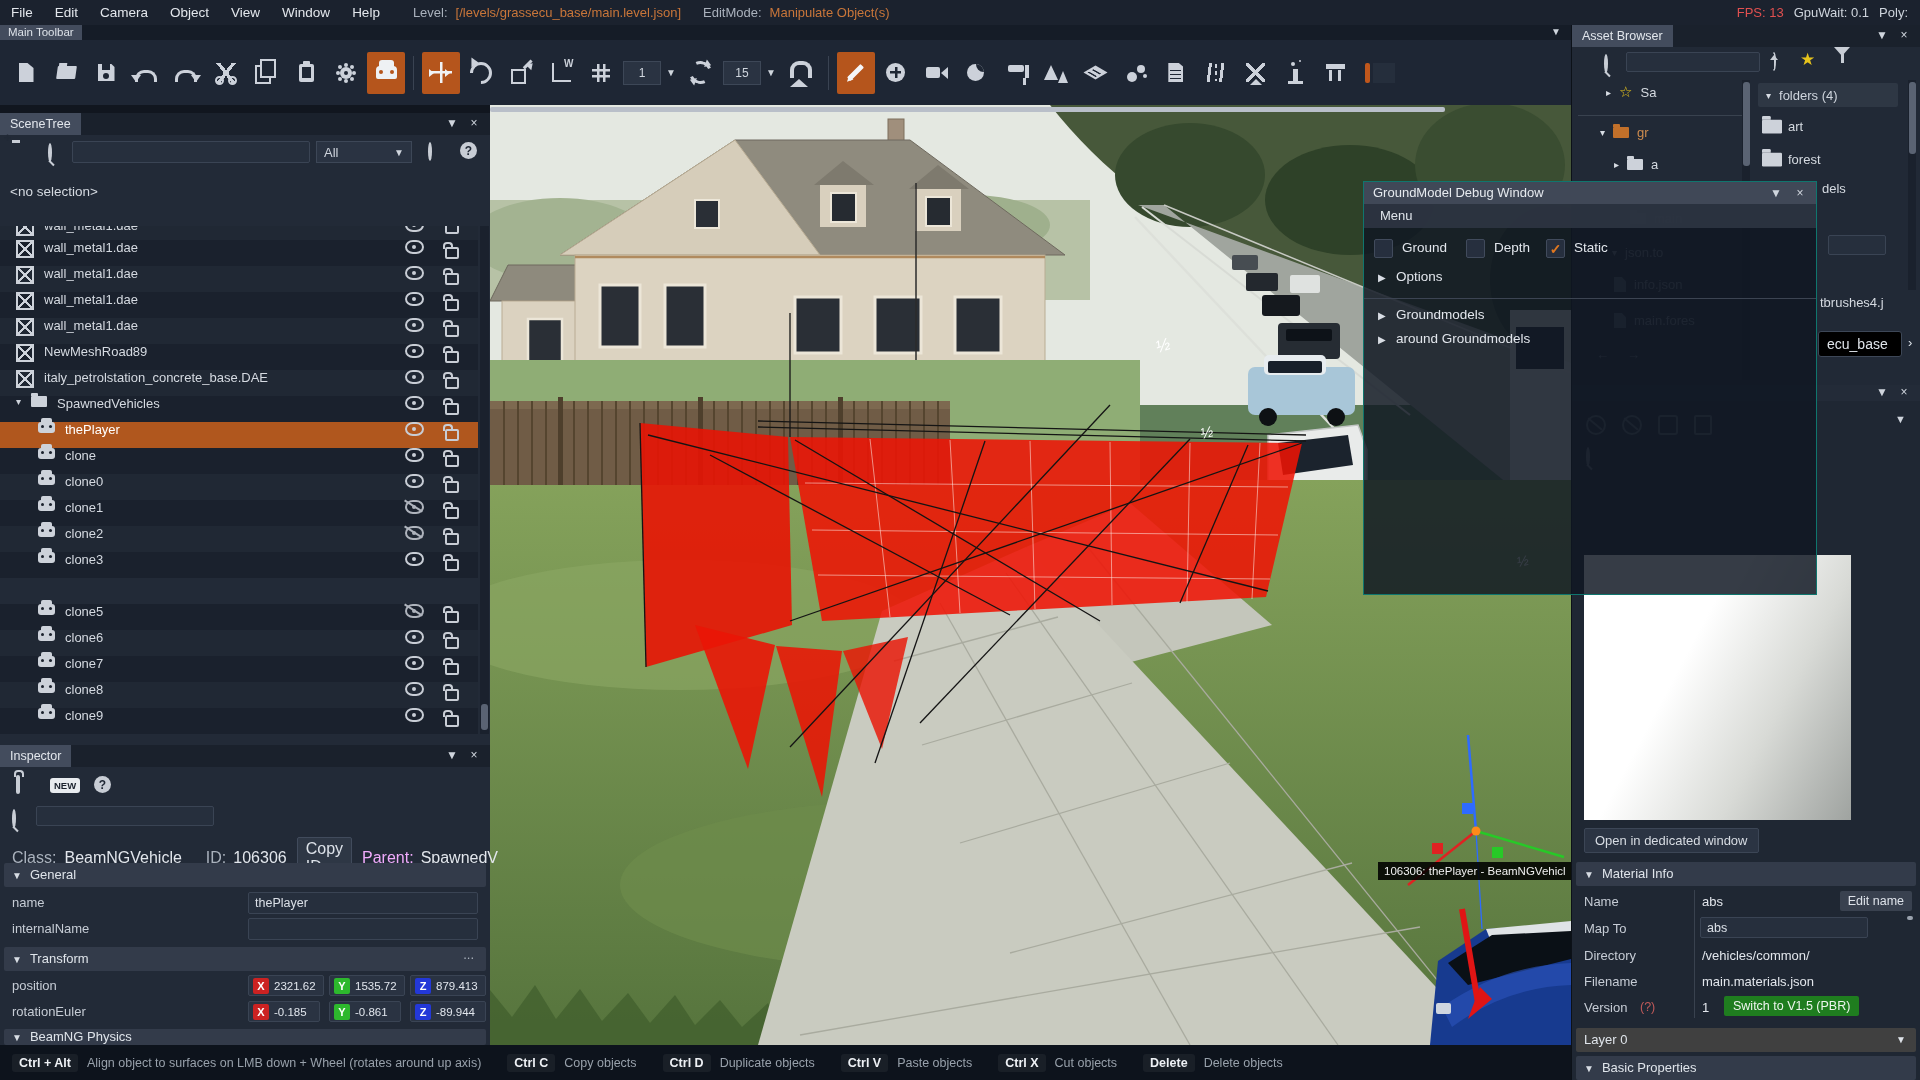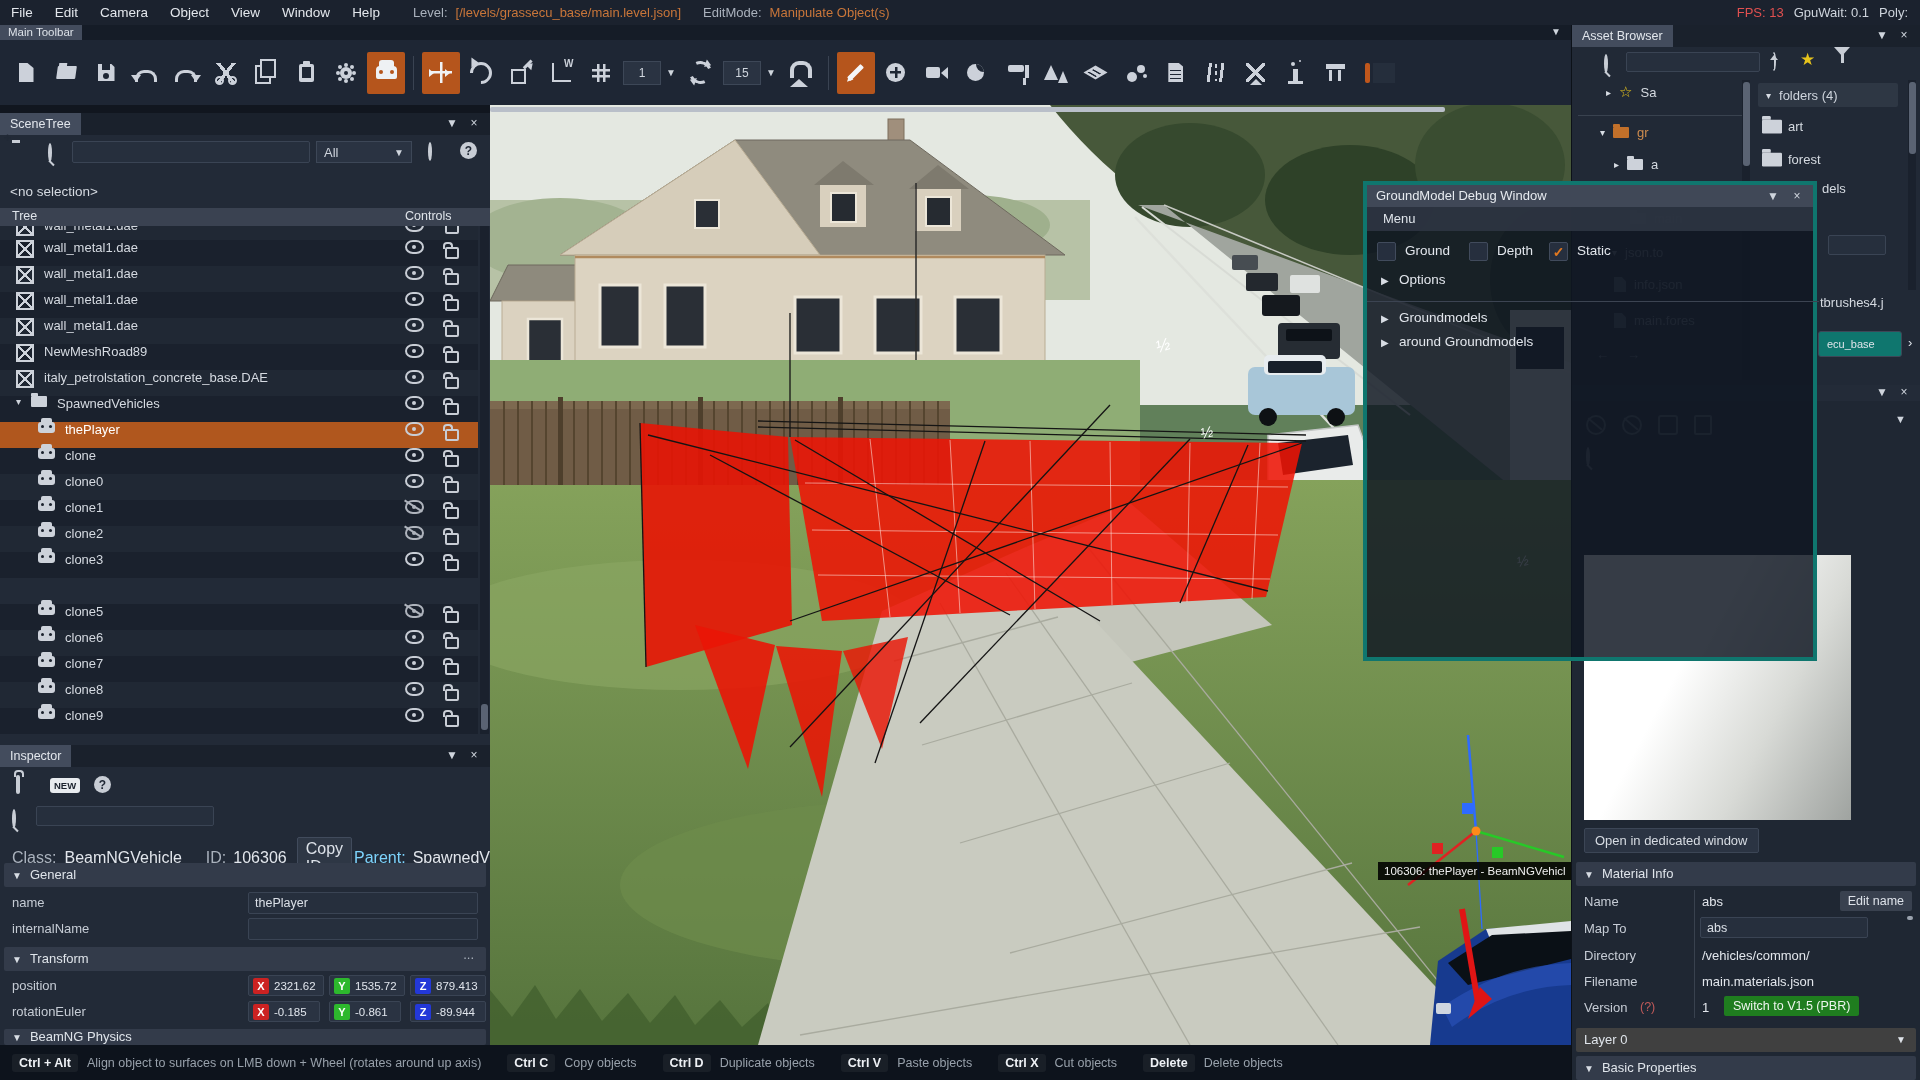--- a/index.html
+++ b/index.html
@@ -179,21 +179,21 @@
   #assetbrowser{left:1571px;top:25px;width:349px;height:360px;background:#212936;border-left:1px solid #0c1118}
   .ab-item{position:absolute;display:flex;align-items:center;gap:8px;font-size:13px;color:#d5dae1}
   .ab-faded{opacity:.38}
   .scroll-thumb{position:absolute;width:7px;background:#5a6373;border-radius:3px}
   
   #materialpanel{left:1571px;top:385px;width:349px;height:695px;background:#1f2733;border-left:1px solid #0c1118}
   .mat-lab{position:absolute;left:12px;font-size:13px;color:#c6ccd5}
   .mat-val{position:absolute;left:130px;font-size:13px;color:#e2e6ec;white-space:nowrap}
   .mat-btn{position:absolute;background:#39414f;color:#dde2e9;font-size:12.5px;padding:3px 8px;border-radius:2px;white-space:nowrap}
   
-  #gmwin{position:absolute;left:1363px;top:181px;width:454px;height:480px;background:rgba(16,23,34,.84);border:4px solid #0f766e;box-sizing:border-box;z-index:30}
+  #gmwin{position:absolute;left:1363px;top:181px;width:454px;height:414px;background:rgba(16,23,34,.84);border:1px solid #0f766e;box-sizing:border-box;z-index:30}
   #gmwin .title{position:absolute;left:0;top:0;right:0;height:22px;background:#404857;color:#e6eaef;font-size:13px;line-height:22px;padding-left:9px}
   #gmwin .menu{position:absolute;left:0;top:22px;right:0;height:24px;background:rgba(45,53,67,.9);color:#dfe4ea;font-size:13px;line-height:24px;padding-left:16px}
   .cb{position:absolute;width:17px;height:17px;background:#262f3e;border:1px solid #414b5c;border-radius:2px;display:flex;align-items:center;justify-content:center}
   .cb.checked::after{content:"✓";color:#e07820;font-weight:bold;font-size:14px}
   .cb-lab{position:absolute;font-size:13.5px;color:#e2e6ec}
   .tri{font-size:10px;color:#d8dde4}
   
   #viewport{position:absolute;left:490px;top:105px;width:1081px;height:940px;background:#61805a;z-index:1;overflow:hidden}
   #vp-tooltip{position:absolute;left:888px;top:757px;background:rgba(0,0,0,.88);color:#f0f0f0;font-size:11.5px;padding:3px 6px;white-space:nowrap;z-index:5}
   #vp-hscroll{position:absolute;left:0;top:2px;width:955px;height:5px;background:#b9bfc9;border-radius:2px;z-index:4}
@@ -541,24 +541,20 @@
   <input class="txt abs" style="left: 72px; top: 28px; width: 238px; height: 22px;" value="">
   <div class="abs" style="left:316px;top:28px;width:96px;height:22px;background:#2a3342;border:1px solid #3d4757;display:flex;align-items:center;justify-content:space-between;padding:0 7px;box-sizing:border-box">
     <span>All</span>
       <span style="font-size:10px">▼</span>
   </div>
   <div class="abs" style="left:428px;top:31px"><span class="i-target"></span></div>
   <div class="abs" style="left:460px;top:29px">
       <span class="i-help"></span>
     </div>
   <div class="abs" style="left:10px;top:71px;font-size:13.5px;color:#d5dae1">&lt;no selection&gt;</div>
-  <div class="abs" style="left:0;top:95px;width:490px;height:18px;background:#3a4251">
-    <span class="abs" style="left:12px;top:1px;font-size:12.5px;color:#dfe4ea">Tree</span>
-    <span class="abs" style="left:405px;top:1px;font-size:12.5px;color:#dfe4ea">Controls</span>
-  </div>
 
   <div class="strow alt" style="top:113px;height:14px;overflow:hidden">
     <span class="i-cube" style="margin-top:-8px"></span>
     <span class="tlabel" style="margin-top:-8px">wall_metal1.dae</span>
     <span class="ctlbox ctl-eye">
         <span class="i-eye" style="margin-top:-8px"></span>
       </span>
     <span class="ctlbox ctl-lock">
         <span class="i-lock" style="margin-top:-4px"></span>
       </span>
@@ -761,21 +757,21 @@
       <span class="i-help"></span>
     </div>
   <div class="abs" style="left:12px;top:66px"><span class="i-mag"></span></div>
   <input class="txt abs" style="left: 36px; top: 61px; width: 178px; height: 20px;" value="">
   <div class="abs" style="left:12px;top:92px;font-size:16px;display:flex;align-items:center">
     <span style="color:#aab2bd">Class:</span>
     <span style="color:#e2e6ec;margin-left:8px">BeamNGVehicle</span>
     <span style="color:#aab2bd;margin-left:24px">ID:</span>
     <span style="color:#e2e6ec;margin-left:7px">106306</span>
     <span style="margin-left:10px;background:#2e3745;border:1px solid #414b5c;border-radius:2px;padding:2px 8px;color:#dde2e9">Copy ID</span>
-    <span style="color:#7dd3fc;margin-left:2px">Parent:</span>
+    <span style="color:#f0abfc;margin-left:10px">Parent:</span>
     <span style="color:#e2e6ec;margin-left:7px">SpawnedV</span>
   </div>
   <div class="sec-h" style="top:118px">
     <span class="arrow">▼</span><span>General</span>
   </div>
   <span class="form-lab" style="top:150px">name</span>
   <input class="txt abs" style="left: 248px; top: 147px; width: 230px; height: 22px;" value="thePlayer">
   <span class="form-lab" style="top:176px">internalName</span>
   <input class="txt abs" style="left: 248px; top: 173px; width: 230px; height: 22px;" value="">
   <div class="sec-h" style="top:202px">
@@ -882,21 +878,21 @@
       <span>→</span>
   </div>
 
   <div class="ab-item" style="left:250px;top:156px">
     <span>dels</span>
   </div>
   <input class="txt abs" style="left: 256px; top: 210px; width: 58px; height: 20px;" value="">
   <div class="ab-item" style="left:248px;top:270px">
     <span>tbrushes4.j</span>
   </div>
-  <div class="abs" style="left:246px;top:306px;width:84px;height:26px;background:#0f766e;border:1px solid #3d4757;border-radius:3px;display:flex;align-items:center;padding-left:8px;box-sizing:border-box;font-size:11px;color:#dfe4ea">
+  <div class="abs" style="left:246px;top:306px;width:84px;height:26px;background:#000000;border:1px solid #3d4757;border-radius:3px;display:flex;align-items:center;padding-left:8px;box-sizing:border-box;font-size:14px;color:#dfe4ea">
     <span>ecu_base</span>
   </div>
   <span class="abs" style="left:336px;top:310px;color:#dfe4ea">›</span>
 </div>
 
 <div id="materialpanel" class="panel" style="left:1571px;top:385px;width:349px;height:695px;background:#1f2733">
   <div class="ptabbar" style="height:16px;background:#232b38">
     <span class="pbtn" style="right:30px;top:0">▼</span>
     <span class="pbtn" style="right:8px;top:0">×</span>
   </div>

